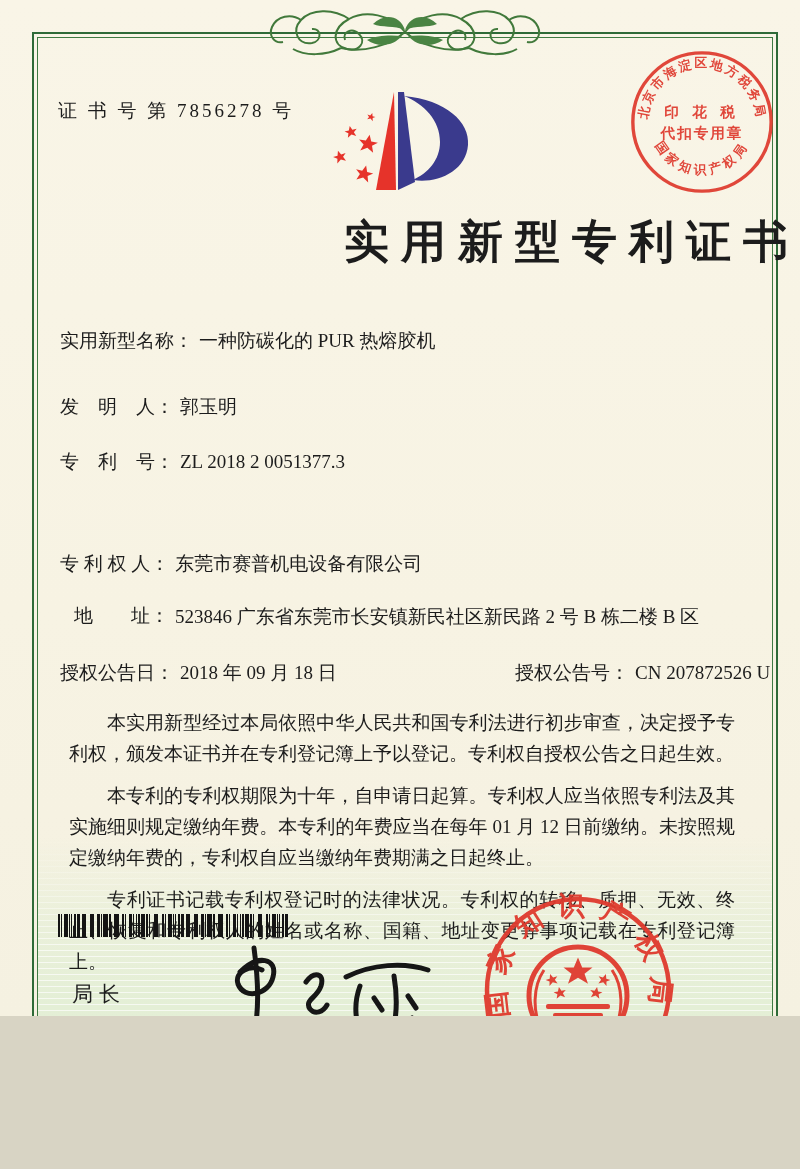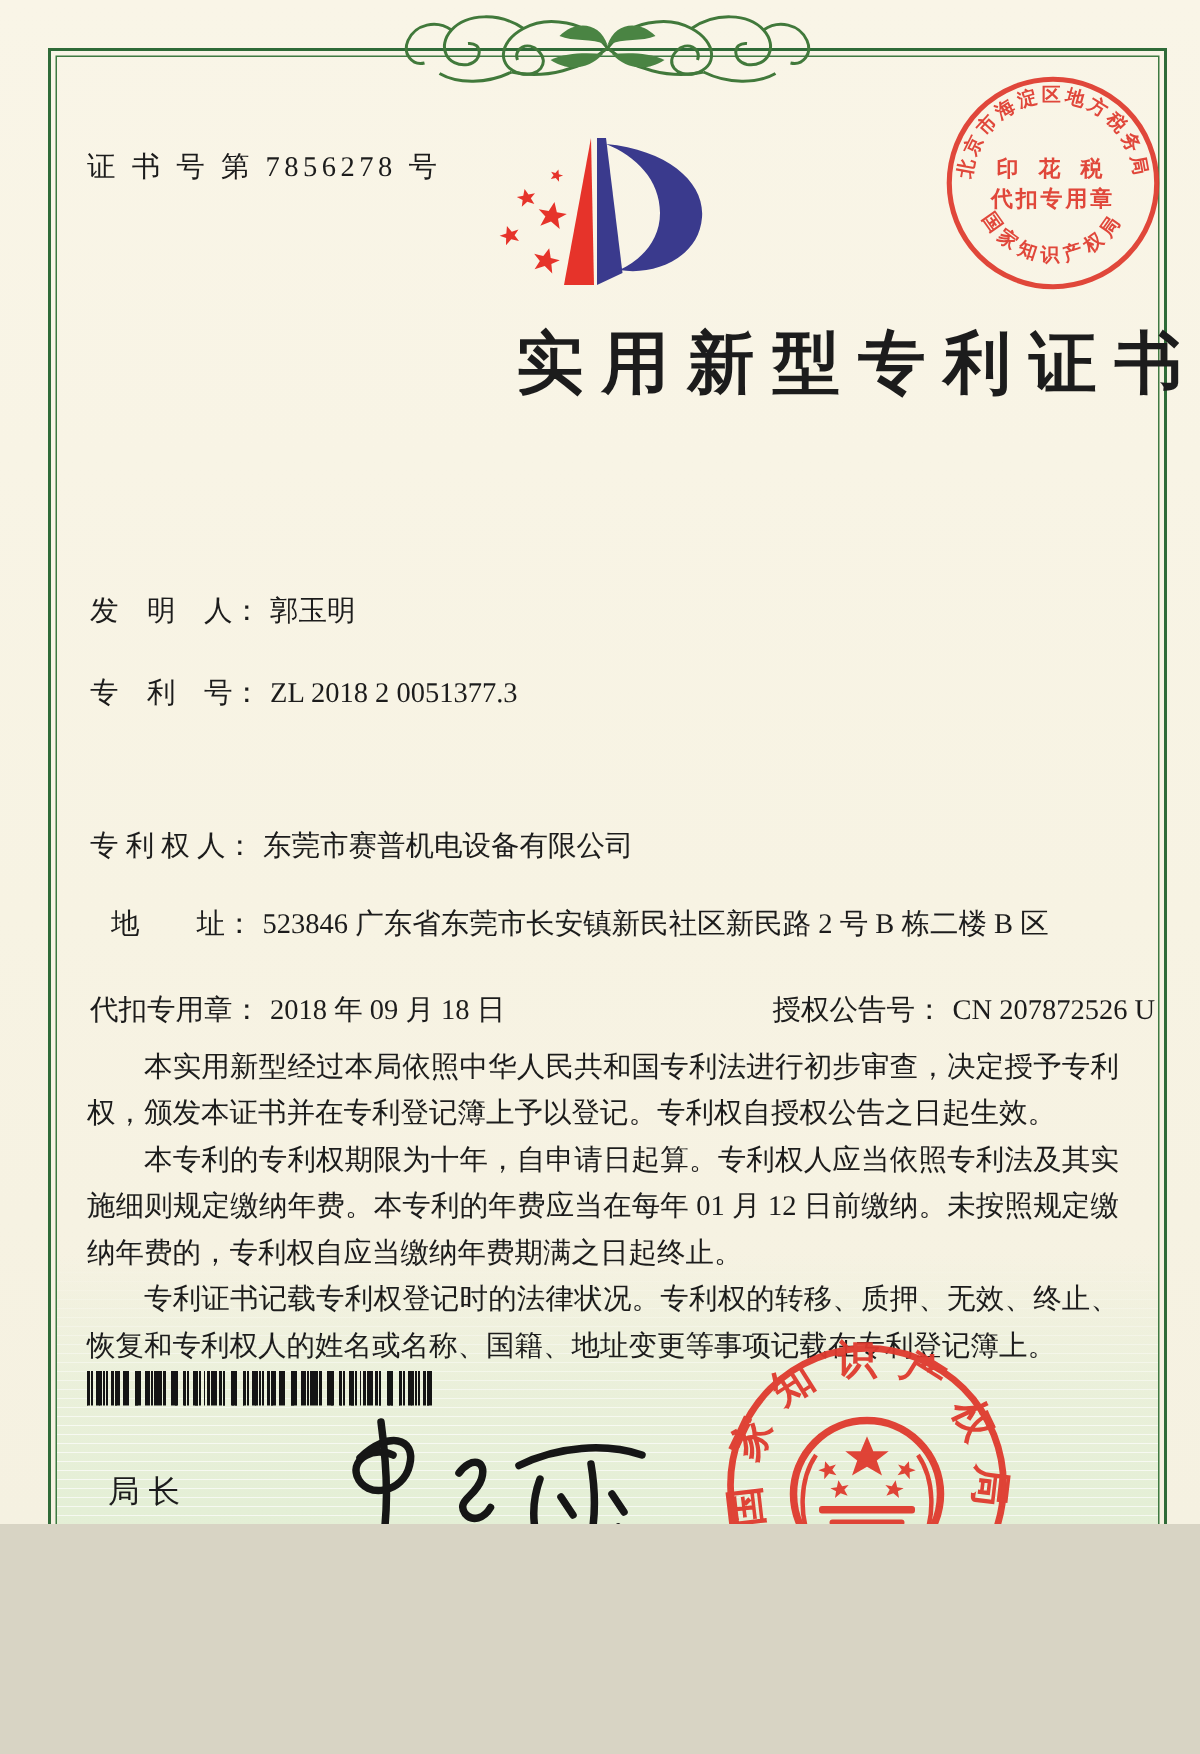--- a/index.html
+++ b/index.html
@@ -41,21 +41,21 @@
   .field-row .lbl { white-space:pre; }
   .field-row .val { margin-left:6px; }
   .field-row.wrap { white-space:normal; width:690px; display:flex;justify-content:flex-end; }
   .field-row.wrap .lbl { flex:0 0 auto; }
   .field-row.wrap .val { width:575px; line-height:28px; }
   .grant-right { position:absolute; left:455px; top:0; font-size:19px; white-space:nowrap; }
   .body-text {
     position:absolute; left:58px; top:696px; width:688px;
     font-size:19px; line-height:31px; text-align:justify;
   }
-  .body-text p { text-indent:2em; margin:0; }
+  .body-text p { text-indent:2em; margin:11px; }
   .barcode {
     position:absolute; left:58px; top:914px; width:232px; height:23px;
     background:
       repeating-linear-gradient(90deg,#141414 0 2px, transparent 2px 3px, #141414 3px 4px, transparent 4px 8px),
       repeating-linear-gradient(90deg,#141414 0 1px, transparent 1px 6px, #141414 6px 9px, transparent 9px 13px);
   }
   .signer-title { position:absolute; left:72px; top:980px; font-size:21px; letter-spacing:6px; }
   .signer-name  { position:absolute; left:72px; top:1018px; font-size:21px; letter-spacing:4px; }
   .signature-svg { position:absolute; left:188px; top:942px; width:250px; height:120px; }
   .issue-date {
@@ -139,36 +139,39 @@
     </text>
     <text class="stamp-text" fill="#df3a2e" font-size="13" letter-spacing="4" font-weight="bold">
       <textPath href="#taxBot" startOffset="50%" text-anchor="middle">国家知识产权局</textPath>
     </text>
     <text class="stamp-text" x="77" y="72" text-anchor="middle" fill="#df3a2e" font-size="15" letter-spacing="5" font-weight="bold">印 花 税</text>
     <text class="stamp-text" x="77" y="93" text-anchor="middle" fill="#df3a2e" font-size="15" letter-spacing="2" font-weight="bold">代扣专用章</text>
   </svg>
 
   <div class="title">实用新型专利证书</div>
 
+  <div class="field-row" style="top:328px">
+    <span class="lbl">实用新型名称：</span><span class="val">一种防碳化的 PUR 热熔胶机</span>
+  </div>
   <div class="field-row" style="top:394px">
     <span class="lbl">发　明　人：</span><span class="val">郭玉明</span>
   </div>
   <div class="field-row" style="top:449px">
     <span class="lbl">专　利　号：</span><span class="val">ZL 2018 2 0051377.3</span>
   </div>
   <div class="field-row" style="top:551px">
     <span class="lbl">专 利 权 人：</span><span class="val">东莞市赛普机电设备有限公司</span>
   </div>
   <div class="field-row wrap" style="top:603px">
     <span class="lbl">地　　址：</span>
       <span class="val">523846 广东省东莞市长安镇新民社区新民路 2 号 B 栋二楼 B 区</span>
   </div>
 
   <div class="field-row" style="top:660px">
-    <span class="lbl">代扣专用章：</span><span class="val">2018 年 09 月 18 日</span>
+    <span class="lbl">授权公告日：</span><span class="val">2018 年 09 月 18 日</span>
     <span class="grant-right">
       <span class="lbl">授权公告号：</span><span class="val">CN 207872526 U</span>
     </span>
   </div>
 
   <div class="body-text">
     <p>本实用新型经过本局依照中华人民共和国专利法进行初步审查，决定授予专利权，颁发本证书并在专利登记簿上予以登记。专利权自授权公告之日起生效。</p>
     <p>本专利的专利权期限为十年，自申请日起算。专利权人应当依照专利法及其实施细则规定缴纳年费。本专利的年费应当在每年 01 月 12 日前缴纳。未按照规定缴纳年费的，专利权自应当缴纳年费期满之日起终止。</p>
     <p>专利证书记载专利权登记时的法律状况。专利权的转移、质押、无效、终止、恢复和专利权人的姓名或名称、国籍、地址变更等事项记载在专利登记簿上。</p>
   </div>

